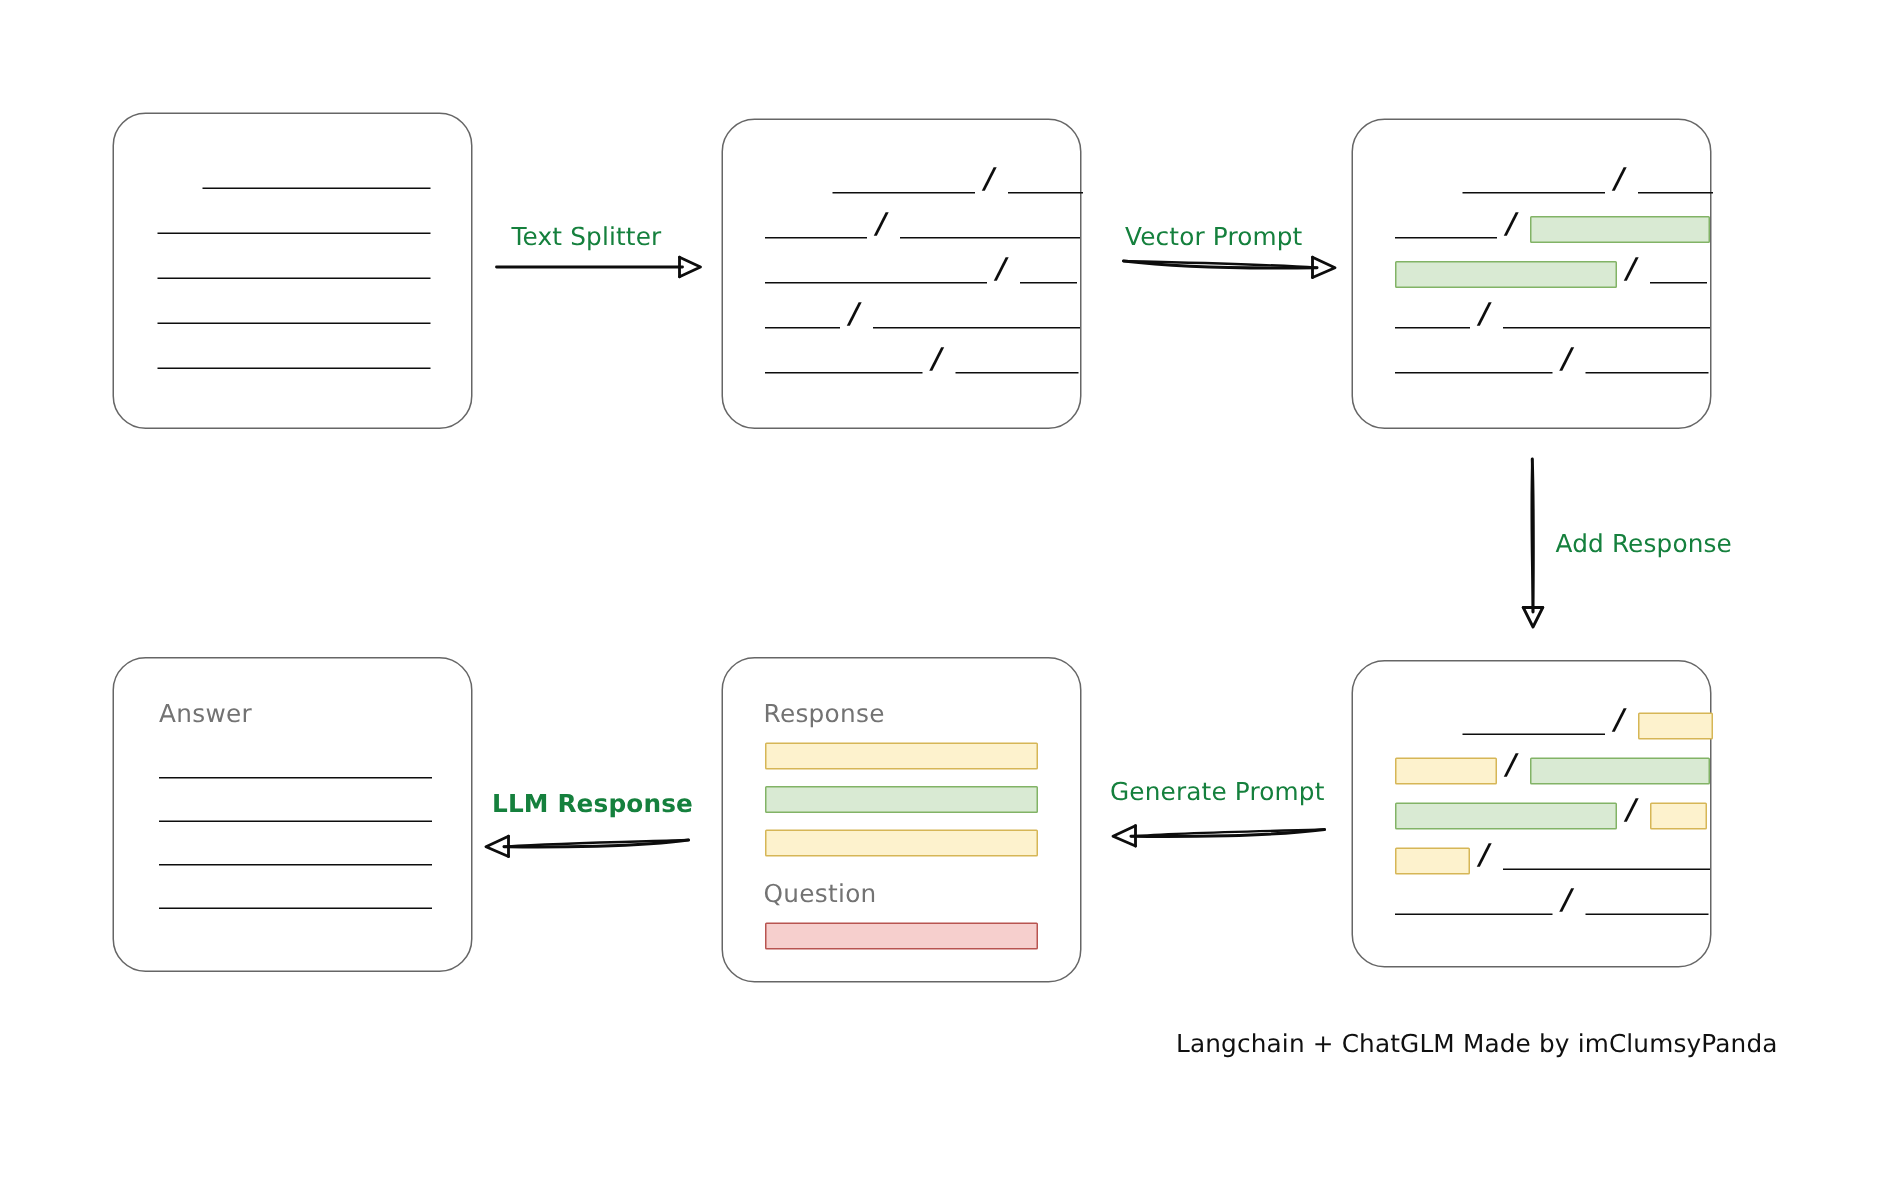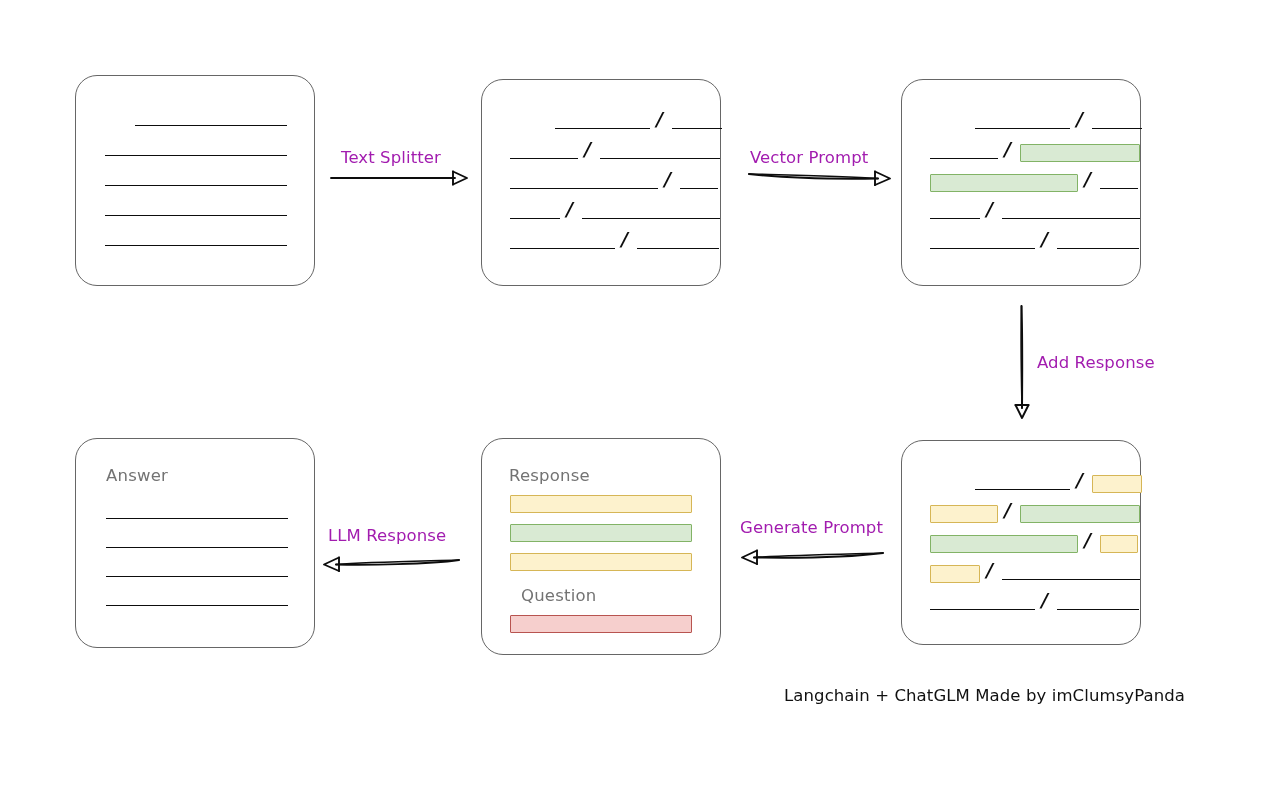--- a/index.html
+++ b/index.html
@@ -54,21 +54,21 @@
     position: absolute;
     box-sizing: border-box;
     border-width: 1.3px;
     border-style: solid;
     border-radius: 1px;
   }
   .edge-label {
     position: absolute;
     font-family: "DejaVu Sans", sans-serif;
     font-size: 16.5px;
-    color: #a21caf;
+    color: #15803d;
     white-space: nowrap;
     letter-spacing: 0.1px;
     text-align: center;
   }
   .footer-caption {
     position: absolute;
     font-family: "DejaVu Sans", sans-serif;
     font-size: 16.5px;
     color: #101010;
     white-space: nowrap;
@@ -145,21 +145,21 @@
     <div class="chip" style="left: 930px; top: 565px; width: 50px; height: 18px; background: rgb(253, 242, 205); border-color: rgb(214, 182, 86);"></div>
     <div class="slash" style="left: 986px; top: 561px;">/</div>
     <div class="rule" style="left: 1002px; top: 579px; width: 138px;"></div>
     <div class="rule" style="left: 930px; top: 609px; width: 105px;"></div>
     <div class="slash" style="left: 1041px; top: 591px;">/</div>
     <div class="rule" style="left: 1057px; top: 609px; width: 82px;"></div>
   </div>
 
 <div class="node-box" style="left:481px; top:438px; width:240px; height:217px;"></div>
 <div class="box-label" style="left:509px; top:466px;">Response</div>
-<div class="box-label" style="left:509px; top:586px;margin-left:12px;">Question</div>
+<div class="box-label" style="left:509px; top:586px;">Question</div>
 <div id="n5-bars">
     <div class="chip" style="left: 510px; top: 495px; width: 182px; height: 18px; background: rgb(253, 242, 205); border-color: rgb(214, 182, 86);"></div>
     <div class="chip" style="left: 510px; top: 524px; width: 182px; height: 18px; background: rgb(217, 234, 211); border-color: rgb(130, 179, 102);"></div>
     <div class="chip" style="left: 510px; top: 553px; width: 182px; height: 18px; background: rgb(253, 242, 205); border-color: rgb(214, 182, 86);"></div>
     <div class="chip" style="left: 510px; top: 615px; width: 182px; height: 18px; background: rgb(246, 207, 205); border-color: rgb(184, 84, 80);"></div>
   </div>
 
 <div class="node-box" style="left:75px; top:438px; width:240px; height:210px;"></div>
 <div class="box-label" style="left:106px; top:466px;">Answer</div>
 <div id="n6-lines">
@@ -193,21 +193,21 @@
 </svg>
 
 <div class="edge-label" style="left:740px; top:518px;">Generate Prompt</div>
 <svg class="arrow-svg" style="left:738px; top:545px;" width="148" height="22" viewBox="0 0 148 22">
   <path d="M145,8 C110,12.5 50,13 16,12.5" stroke="#0d0d0d" stroke-width="2" fill="none" stroke-linecap="round"></path>
   <path d="M145,8 C110,9 50,10 16,12.5" stroke="#0d0d0d" stroke-width="1.6" fill="none" stroke-linecap="round"></path>
   <path d="M19,5.5 L4,12.5 L19,19" stroke="#0d0d0d" stroke-width="1.9" fill="none" stroke-linejoin="round" stroke-linecap="round"></path>
   <path d="M19,5.5 L19,19" stroke="#0d0d0d" stroke-width="1.9" fill="none" stroke-linecap="round"></path>
 </svg>
 
-<div class="edge-label" style="left:328px; top:526px;">LLM Response</div>
+<div class="edge-label" style="left:328px; top:526px;font-weight:bold;">LLM Response</div>
 <svg class="arrow-svg" style="left:320px; top:552px;" width="142" height="22" viewBox="0 0 142 22">
   <path d="M139,8 C108,12.5 48,13 16,12.5" stroke="#0d0d0d" stroke-width="2" fill="none" stroke-linecap="round"></path>
   <path d="M139,8 C108,9 48,10 16,12.5" stroke="#0d0d0d" stroke-width="1.6" fill="none" stroke-linecap="round"></path>
   <path d="M19,5.5 L4,12.5 L19,19" stroke="#0d0d0d" stroke-width="1.9" fill="none" stroke-linejoin="round" stroke-linecap="round"></path>
   <path d="M19,5.5 L19,19" stroke="#0d0d0d" stroke-width="1.9" fill="none" stroke-linecap="round"></path>
 </svg>
 
 <div class="footer-caption" style="left:784px; top:686px;">Langchain + ChatGLM Made by imClumsyPanda</div>
 
 </body></html>

